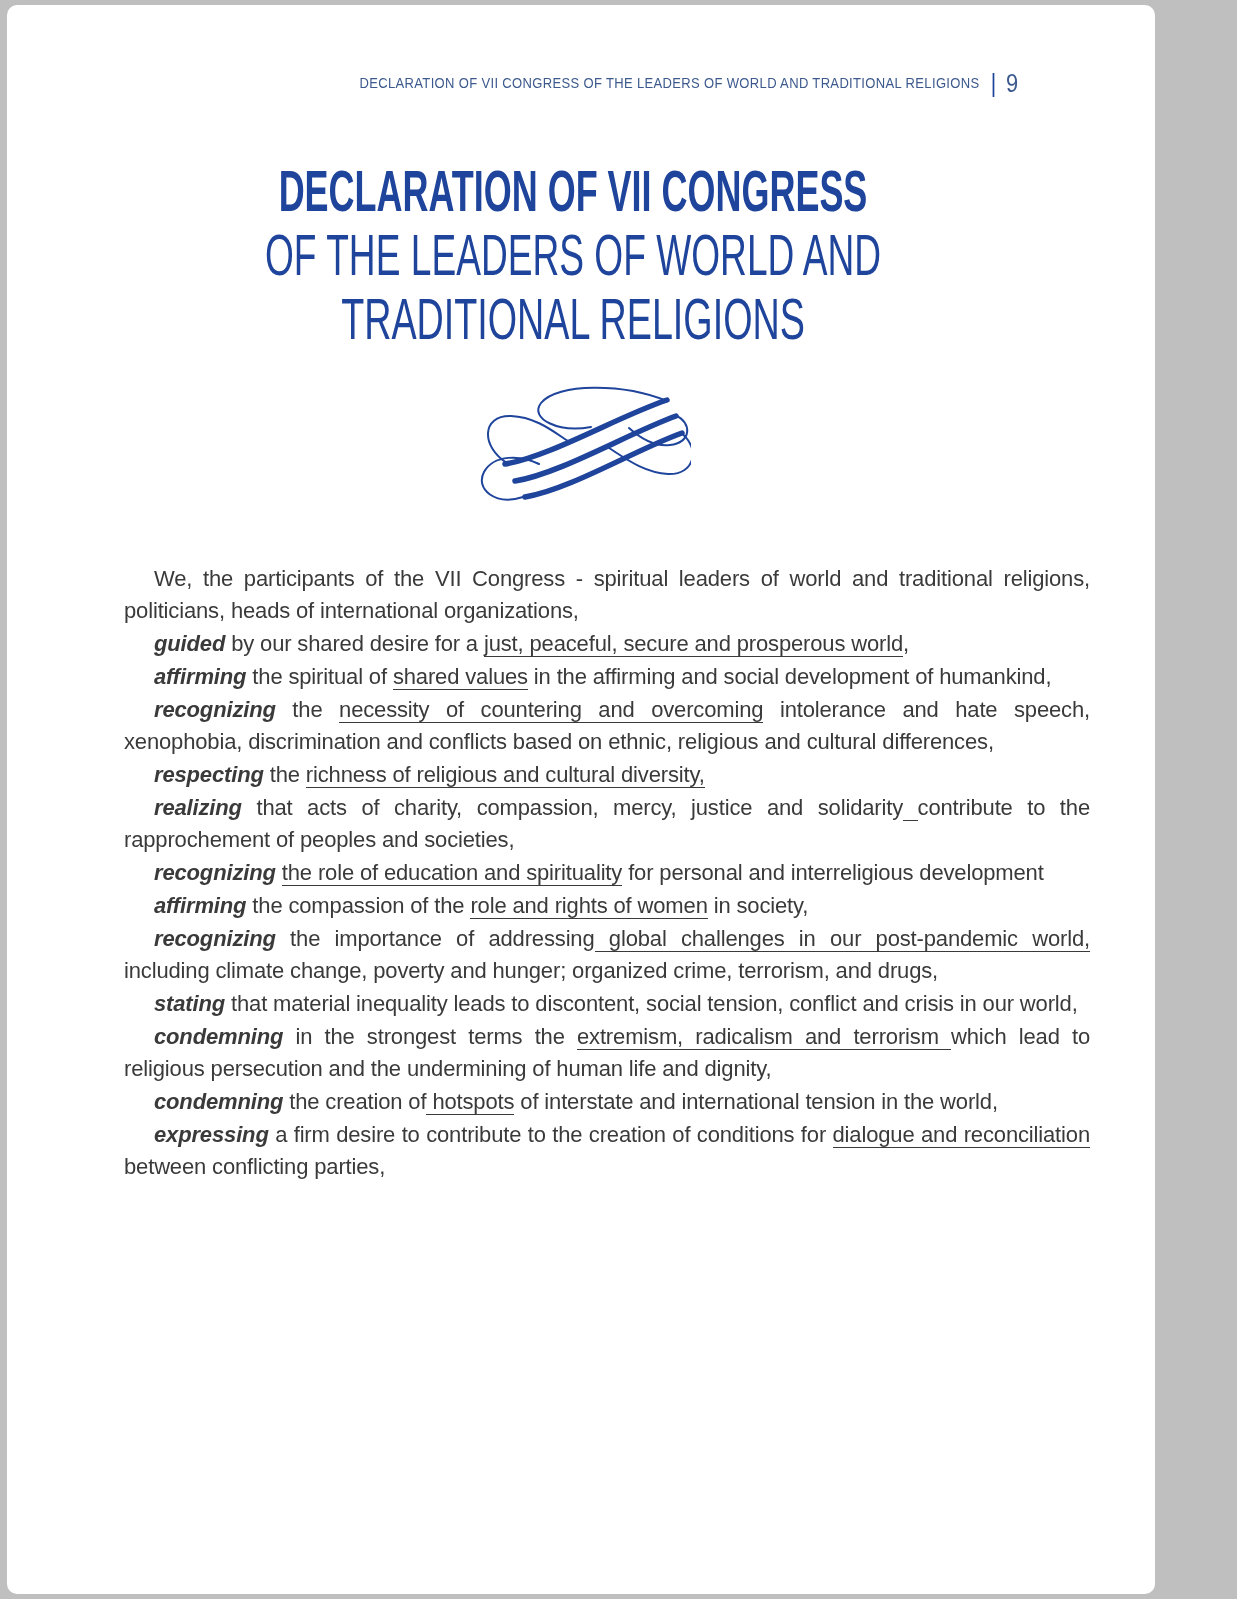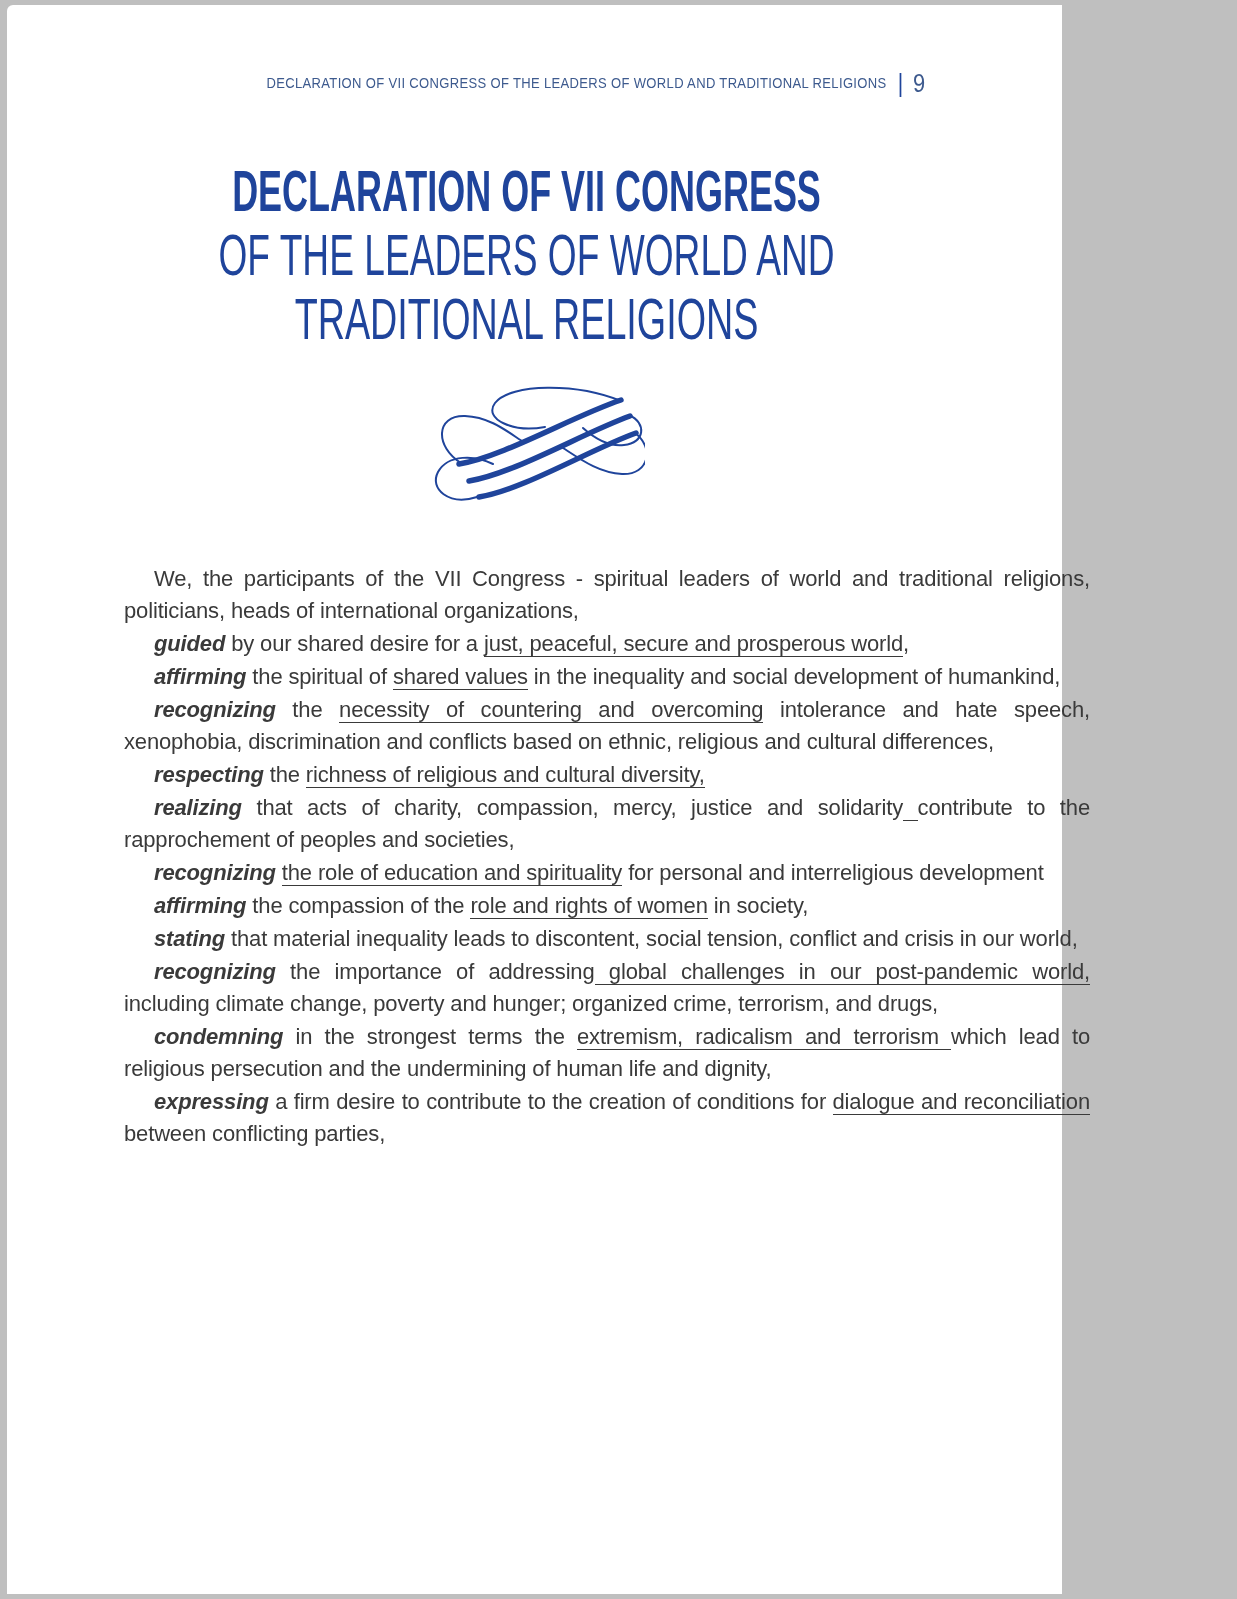--- a/index.html
+++ b/index.html
@@ -8,24 +8,25 @@
     width: 1237px;
     height: 1599px;
     font-family: "Liberation Sans", "DejaVu Sans", sans-serif;
     background: var(--frame, #bfbfbf);
     overflow: hidden;
   }
   .page {
     position: absolute;
     left: 7px;
     top: 5px;
-    width: 1055px;
+    width: 1148px;
     height: 1589px;
     background: var(--page-bg, #ffffff);
     border-top-left-radius: 6px;
+    border-radius: 10px;
   }
 
   
   .header {
     margin-top: 63px;
     padding-right: 137px;
     text-align: right;
     white-space: nowrap;
   }
   .header-inner {
@@ -139,25 +140,26 @@
 
       <path class="thick" d="M34,79 C78,72 148,31 196,15"></path>
       <path class="thick" d="M44,96 C88,89 158,48 205,31"></path>
       <path class="thick" d="M54,112 C98,105 166,64 211,48"></path>
     </svg>
   </div>
 
   <div class="body-text" id="paragraphs">
       <p><span>We, the participants of the VII Congress - spiritual leaders of world and traditional religions, politicians, heads of international organizations,</span></p>
       <p><span class="lead">guided</span><span> by our shared desire for a </span><span class="u">just, peaceful, secure and prosperous world</span><span>,</span></p>
-      <p><span class="lead">affirming</span><span> the spiritual of </span><span class="u">shared values</span><span> in the inequality and social development of humankind,</span></p>
+      <p><span class="lead">affirming</span><span> the spiritual of </span><span class="u">shared values</span><span> in the affirming and social development of humankind,</span></p>
       <p><span class="lead">recognizing</span><span> the </span><span class="u">necessity of countering and overcoming</span><span> intolerance and hate speech, xenophobia, discrimination and conflicts based on ethnic, religious and cultural differences,</span></p>
       <p><span class="lead">respecting</span><span> the </span><span class="u">richness of religious and cultural diversity,</span></p>
       <p><span class="lead">realizing</span><span> that acts of charity, compassion, mercy, justice and solidarity</span><span class="u"> </span><span>contribute to the rapprochement of peoples and societies,</span></p>
       <p><span class="lead">recognizing</span><span> </span><span class="u">the role of education and spirituality</span><span> for personal and interreligious development</span></p>
       <p><span class="lead">affirming</span><span> the compassion of the </span><span class="u">role and rights of women</span><span> in society,</span></p>
+      <p><span class="lead">recognizing</span><span> the importance of addressing</span><span class="u"> global challenges in our post-pandemic world,</span><span> including climate change, poverty and hunger; organized crime, terrorism, and drugs,</span></p>
       <p><span class="lead">stating</span><span> that material inequality leads to discontent, social tension, conflict and crisis in our world,</span></p>
-      <p><span class="lead">recognizing</span><span> the importance of addressing</span><span class="u"> global challenges in our post-pandemic world,</span><span> including climate change, poverty and hunger; organized crime, terrorism, and drugs,</span></p>
       <p><span class="lead">condemning</span><span> in the strongest terms the </span><span class="u">extremism, radicalism and terrorism </span><span>which lead to religious persecution and the undermining of human life and dignity,</span></p>
+      <p><span class="lead">condemning</span><span> the creation of</span><span class="u"> hotspots</span><span> of interstate and international tension in the world,</span></p>
       <p><span class="lead">expressing</span><span> a firm desire to contribute to the creation of conditions for </span><span class="u">dialogue and reconciliation</span><span> between conflicting parties,</span></p>
     </div>
 
 </div>
 
 </body></html>

